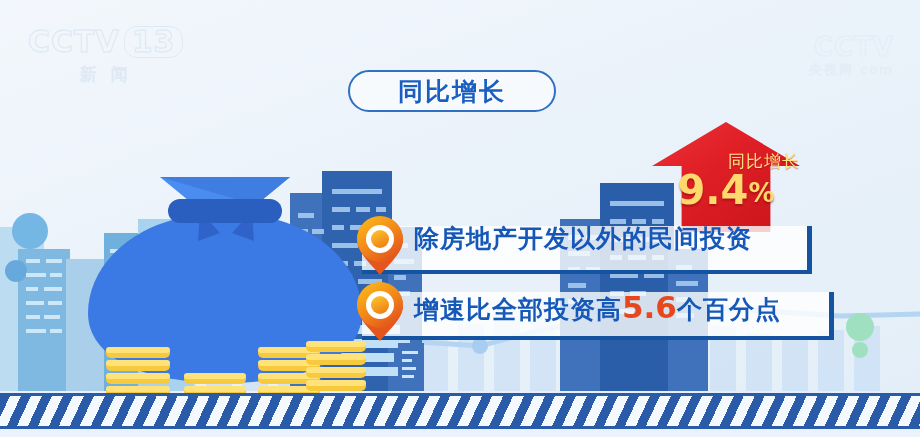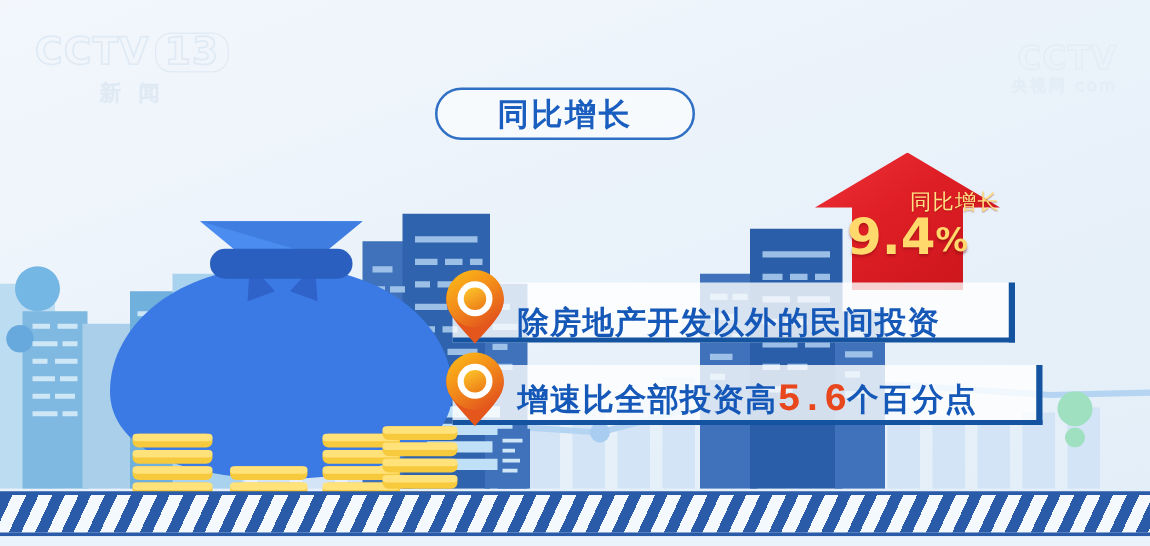--- a/index.html
+++ b/index.html
@@ -67,24 +67,24 @@
     text-shadow:0 2px 2px rgba(130,10,15,.5);
   }
   #arrow-badge .val .pct{font-size:26px;vertical-align:2px;}
 
   
   .info-bar{
     position:absolute;height:48px;box-sizing:border-box;
     background:rgba(255,255,255,.80);
     border-right:5px solid #14539f;
     border-bottom:4px solid #14539f;
-    display:flex;align-items:flex-end;
+    display:flex;align-items:flex-start;
   }
   #info-bar-1{left:362px;top:226px;width:450px;}
-  #info-bar-2{left:362px;top:292px;width:472px;font-family:Liberation Mono, monospace;}
+  #info-bar-2{left:362px;top:292px;width:472px;}
   .info-bar .txt{
     margin-left:52px;font-size:25px;font-weight:700;color:#1558b8;
     letter-spacing:1px;white-space:nowrap;line-height:1;
   }
   .info-bar .txt .hl{color:#e8461c;font-size:31px;letter-spacing:0;}
 
   
   .pin{position:absolute;width:48px;height:62px;}
   #pin-1{left:356px;top:215px;}
   #pin-2{left:356px;top:281px;}

